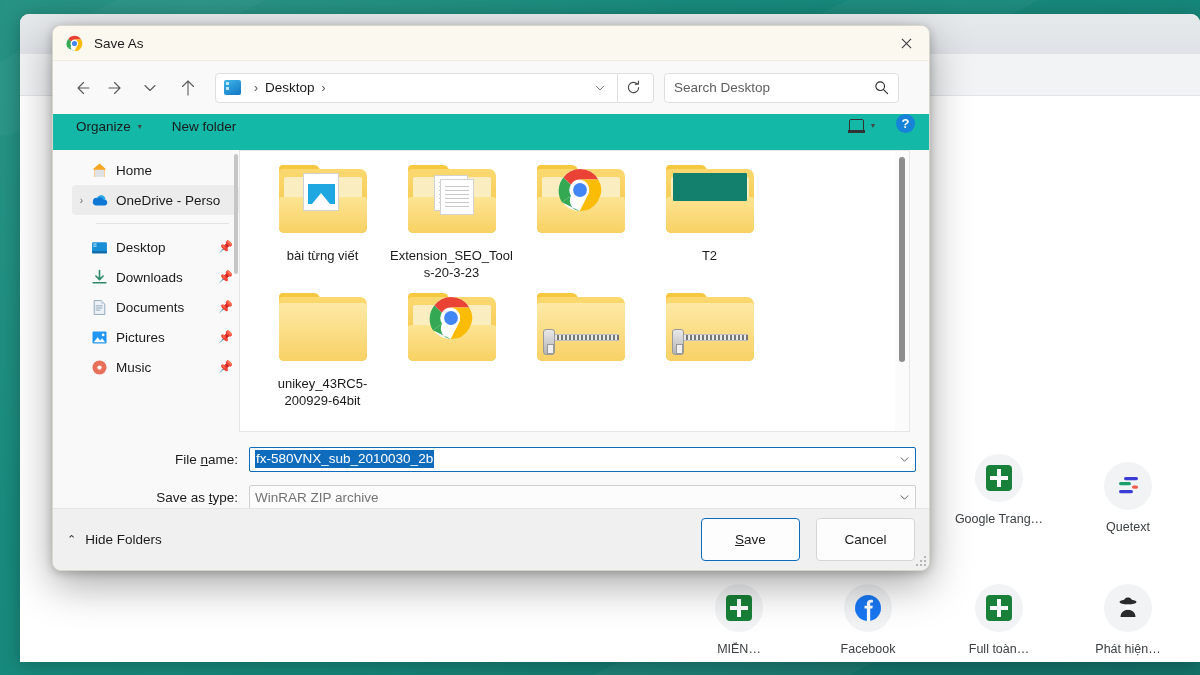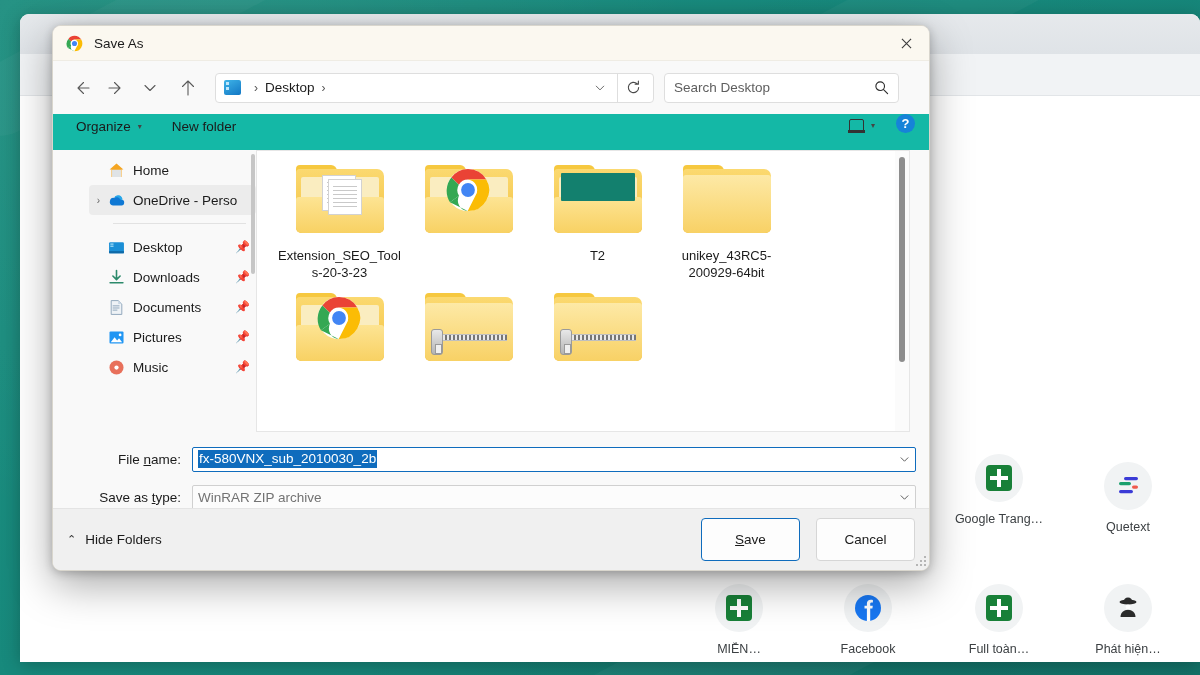--- a/index.html
+++ b/index.html
@@ -165,21 +165,21 @@
     content:""; position:absolute; left:-1.6px; right:-1.6px; bottom:-1.6px;
     height:3px; background:#333;
   }
   .help-btn {
     width: 19px; height: 19px; border-radius: 50%; background: #1683d8;
     color: #fff; font-size: 13px; font-weight: bold; margin-left: 14px;
     display: flex; align-items: center; justify-content: center;
   }
 
   
-  .body-split { display: flex; height: 282px; padding: 0 19px; margin-left: 17px; }
+  .body-split { display: flex; height: 282px; padding: 0 19px; }
 
   .sidebar {
     width: 167px; background: #f9f9f9; position: relative;
     overflow: hidden; padding-top: 5px;
     border-right: none;
   }
   .nav-item {
     height: 30px; display: flex; align-items: center;
     font-size: 13.5px; color: #1b1b1b; border-radius: 4px;
     padding-right: 6px; position: relative;
@@ -290,21 +290,21 @@
     content:""; position:absolute; left:4px; bottom:0; width:0; height:0;
     border-left: 9px solid transparent; border-right: 9px solid transparent;
     border-bottom: 11px solid #fff;
   }
   .teal-doc {
     position: absolute; left: 2px; top: 4px; width: 50px; height: 27px;
     background: #13806e; border-radius: 1px;
   }
 
   
-  .formrows { padding: 12px 13px 0 13px; }
+  .formrows { padding: 12px 13px 0 24px; margin-left: 46px; }
   .frow { display: flex; align-items: center; height: 30px; margin-bottom: 8px; }
   .frow .flabel {
     width: 126px; text-align: right; padding-right: 11px;
     font-size: 13.5px; color: #1b1b1b; flex: none;
   }
   .frow .flabel u { text-decoration: underline; }
   .fn-input {
     flex: 1; height: 25px; background: #fff;
     border: 1px solid #0f6cbd; border-radius: 2px;
     display: flex; align-items: center; padding: 0 5px;
@@ -592,20 +592,36 @@
         <span class="ntext">Music</span>
         <span class="pin">📌</span>
       </div>
 
       <div class="side-scroll"></div>
     </div>
 
     <div class="filepane">
       <div class="grid">
 
+        <div class="fitem">
+          <div class="ficon">
+            <div class="folder">
+              <div class="tab"></div>
+                <div class="back"></div>
+                <div class="inner"></div>
+              <div class="overlay">
+                <div class="pic-page">
+                    <div class="pic-img"></div>
+                  </div>
+              </div>
+              <div class="front"></div>
+            </div>
+          </div>
+          <div class="fname">bài từng viết</div>
+        </div>
 
         <div class="fitem">
           <div class="ficon">
             <div class="folder">
               <div class="tab"></div>
                 <div class="back"></div>
                 <div class="inner"></div>
               <div class="overlay">
                 <div class="doc-page">
                     <div class="doc-lines"></div>

